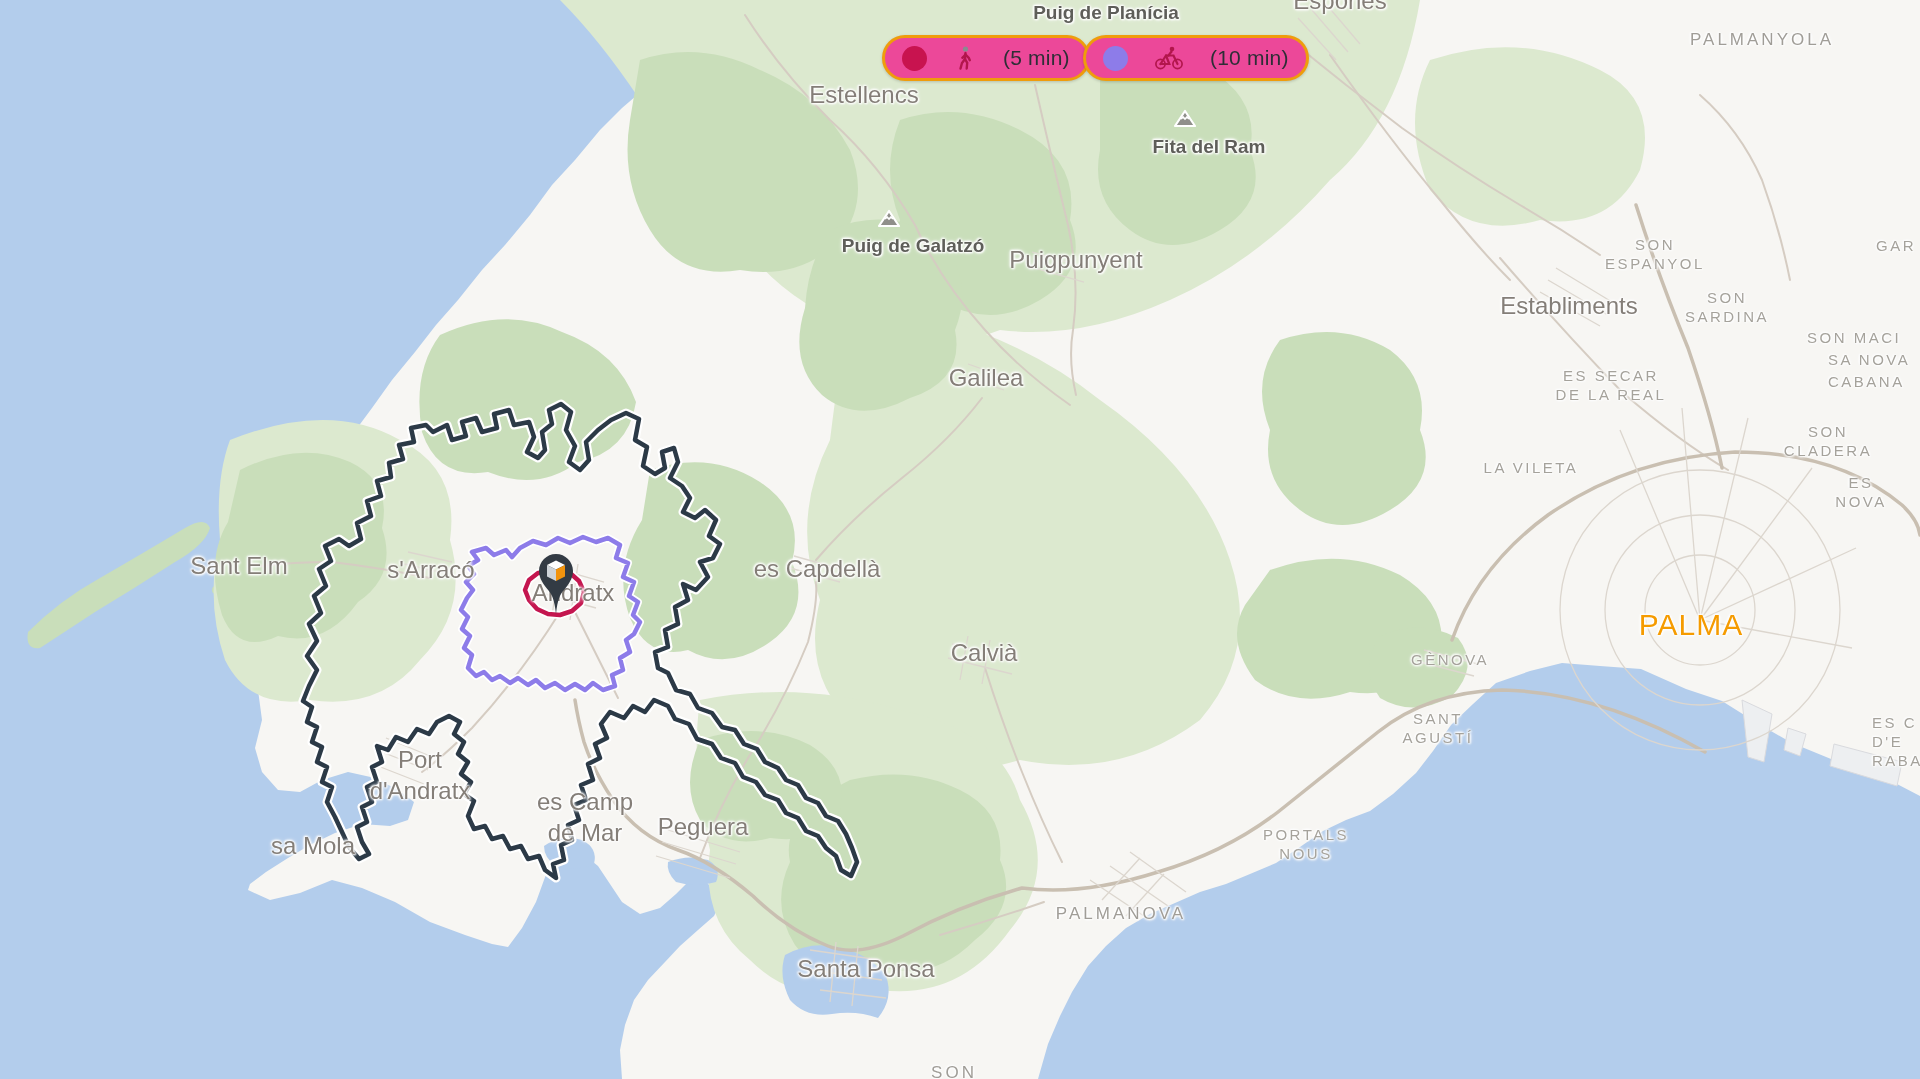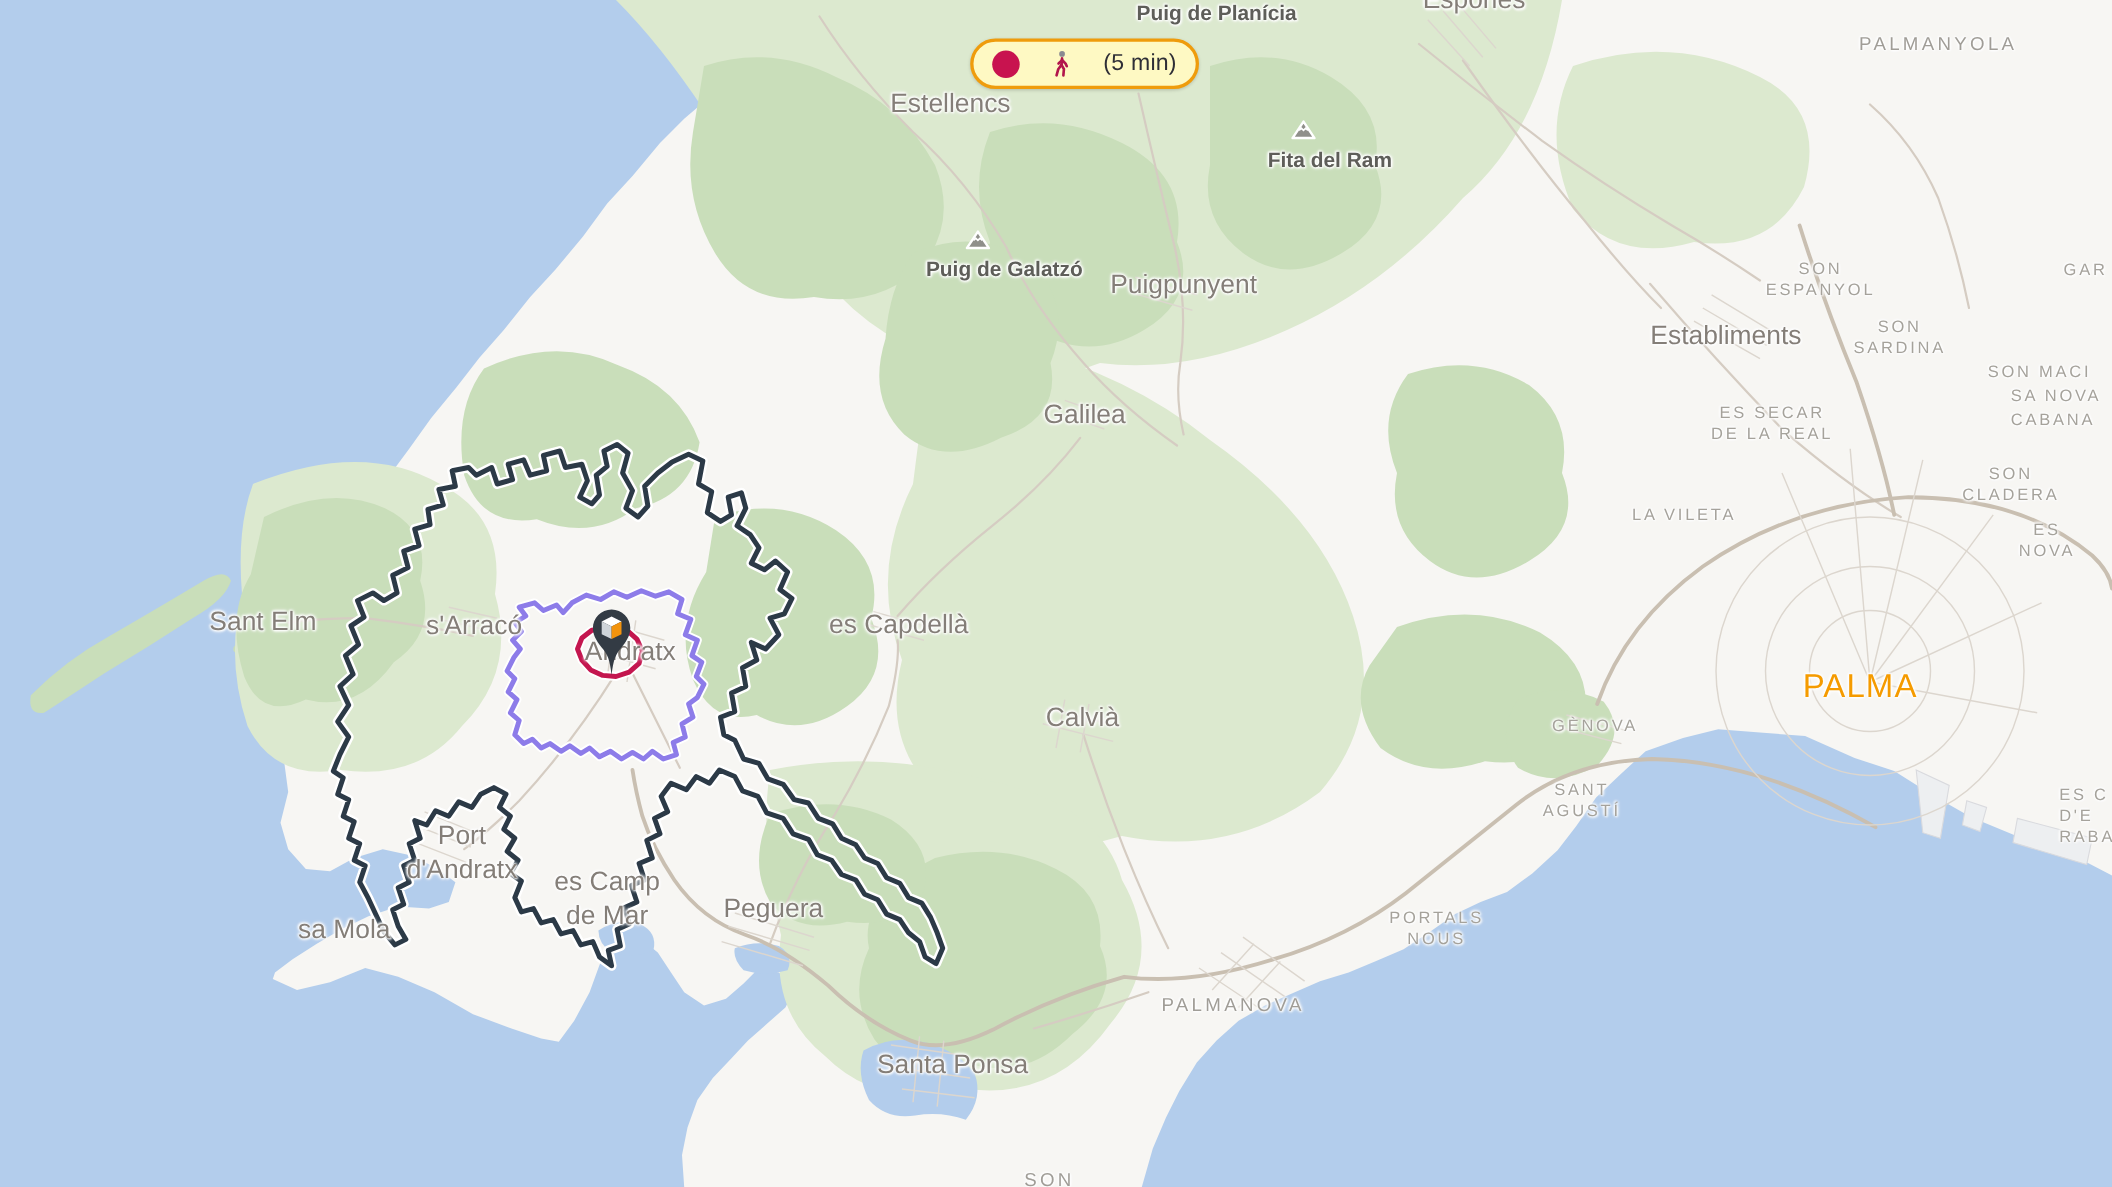--- a/index.html
+++ b/index.html
@@ -12,21 +12,21 @@
   .lbl.town{font-size:24px;}
   .lbl.city{font-size:24px;}
   .lbl.peak{font-size:19px;font-weight:700;color:#5e5e59;padding-left:48px;}
   .lbl.district{font-size:15px;letter-spacing:2.5px;color:#a5a29b;}
   .lbl.district-lg{font-size:17px;letter-spacing:3px;color:#a09d97;}
   .lbl.palma{font-size:30px;font-weight:400;letter-spacing:1px;}
   .lbl.edge{transform:translate(0,-50%);text-align:left;}
   .peak-icon{position:absolute;transform:translate(-50%,-50%);pointer-events:none;}
   
   .legend-pill{position:absolute;top:35px;height:46px;display:flex;align-items:center;gap:26px;
-       padding:0 17px;background:#fef9c3;border:3px solid #ef9c0c;border-radius:28px;box-sizing:border-box;
+       padding:0 17px;background:#ec4899;border:3px solid #ef9c0c;border-radius:28px;box-sizing:border-box;
        box-shadow:0 1px 3px rgba(0,0,0,.18);cursor:pointer;}
   .legend-dot{width:25px;height:25px;border-radius:50%;flex:0 0 auto;}
   .legend-label{font-size:21px;color:#2e2e36;font-weight:500;letter-spacing:.2px;}
   .legend-icon{display:flex;align-items:center;}
   
   .marker{position:absolute;left:537px;top:552px;width:38px;height:66px;z-index:40;cursor:pointer;}
 </style>
 </head>
 <body>
 
@@ -166,21 +166,21 @@
 D'E
 RABA</div>
   <div class="lbl city" style="left:984px;top:653px">Calvià</div>
   <div class="lbl town" style="left:817px;top:569px">es Capdellà</div>
   <div class="lbl city" style="left:573px;top:593px">Andratx</div>
   <div class="lbl town" style="left:431px;top:570px">s'Arracó</div>
   <div class="lbl town" style="left:239px;top:566px">Sant Elm</div>
   <div class="lbl town" style="left:420px;top:776px">Port
 d'Andratx</div>
   <div class="lbl town" style="left:313px;top:846px">sa Mola</div>
-  <div class="lbl town" style="left:552px;top:818px">es Camp
+  <div class="lbl town" style="left:585px;top:818px">es Camp
 de Mar</div>
   <div class="lbl town" style="left:703px;top:827px">Peguera</div>
   <div class="lbl city" style="left:866px;top:969px">Santa Ponsa</div>
   <div class="lbl district-lg" style="left:1121px;top:914px">PALMANOVA</div>
   <div class="lbl district" style="left:1306px;top:844px">PORTALS
 NOUS</div>
   <div class="lbl district-lg" style="left:954px;top:1073px">SON</div>
 
   <span class="peak-icon" style="left:1185px;top:121px">
     <svg width="24" height="20" viewBox="0 0 24 20">
@@ -203,20 +203,38 @@
         <path d="M12.5 8 L12 14"></path>
           <path d="M12 14 L9 18 7.5 23.5"></path>
           <path d="M12 14 L14.2 17.8 13.7 23.5"></path>
         <path d="M12.5 9.5 L15.8 13 16.8 15.2"></path>
           <path d="M12.3 10 L9.3 12.8"></path>
       </svg>
     </span>
     <span class="legend-label">(5 min)</span>
   </div>
 
+  <div class="legend-pill" style="left: 1083px; border-color: rgb(239, 156, 12);">
+    <span class="legend-dot" style="background: rgb(141, 124, 233);"></span>
+    <span class="legend-icon">
+      <svg width="30" height="26" viewBox="0 0 30 26">
+        <g stroke="#b2164c" fill="none" stroke-width="1.7">
+            <circle cx="6.5" cy="19" r="4.6"></circle>
+            <circle cx="23.5" cy="19" r="4.6"></circle>
+          </g>
+        <g stroke="#b2164c" stroke-width="2.2" fill="none" stroke-linecap="round">
+            <path d="M6.5 19 L12 10.5 L19.5 10.5 L23.5 19"></path>
+            <path d="M12 10.5 L15.3 19 L6.5 19"></path>
+          </g>
+        <circle cx="18" cy="4" r="2.3" fill="#b2164c"></circle>
+        <path d="M17.5 6.5 L14.5 10.5" stroke="#b2164c" stroke-width="2.2" stroke-linecap="round"></path>
+      </svg>
+    </span>
+    <span class="legend-label">(10 min)</span>
+  </div>
 
 
   <div class="marker">
     <svg width="38" height="66" viewBox="0 0 38 66">
       <path d="M19,2 C9.6,2 2,9.6 2,19 C2,26.5 6.5,32.5 11.5,38.5 C14.8,42.5 17.5,47.5 19,62 C20.5,47.5 23.2,42.5 26.5,38.5 C31.5,32.5 36,26.5 36,19 C36,9.6 28.4,2 19,2 Z" fill="#333b44"></path>
       <g>
         <polygon points="10,13 19,8.5 28,13 19,17.5" fill="#ffffff"></polygon>
         <polygon points="10,13 19,17.5 19,29 10,24.5" fill="#cfd4d9"></polygon>
         <polygon points="28,13 19,17.5 19,29 28,24.5" fill="#f2930d"></polygon>
       </g>

